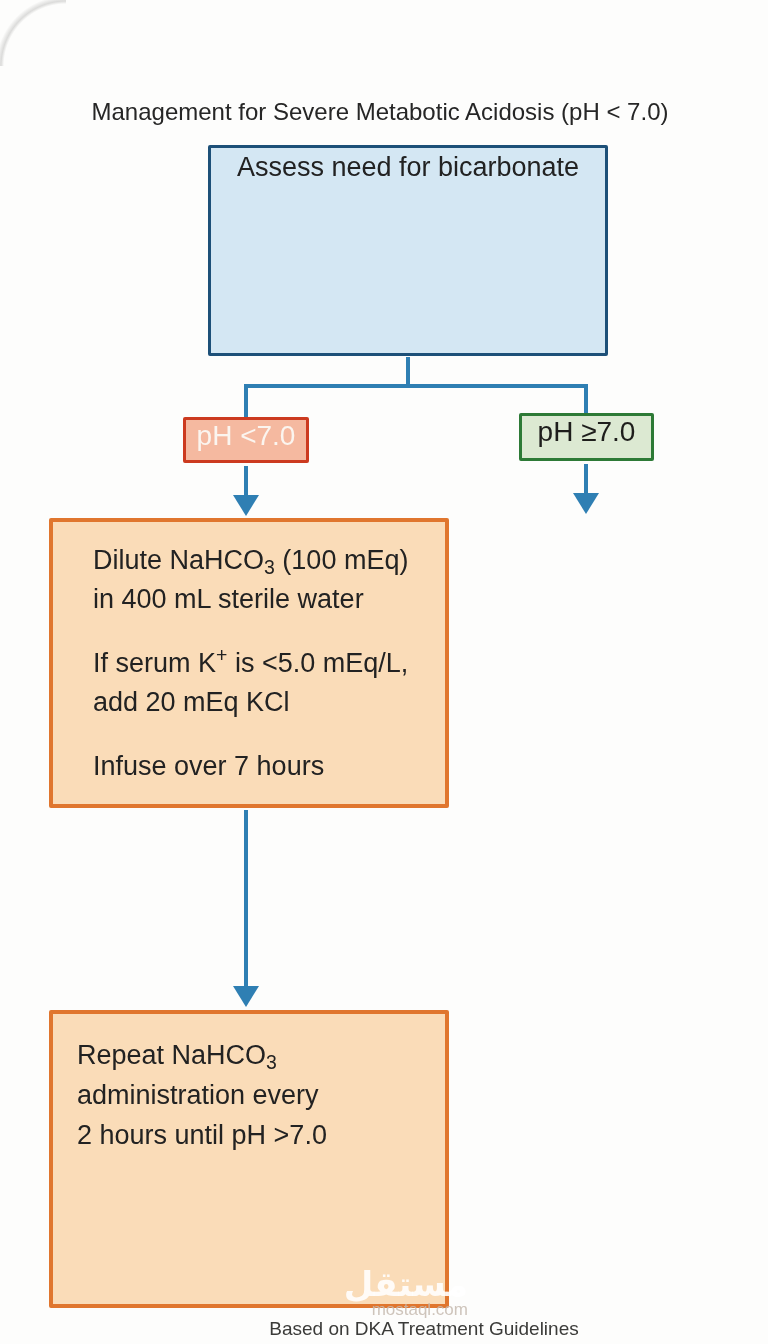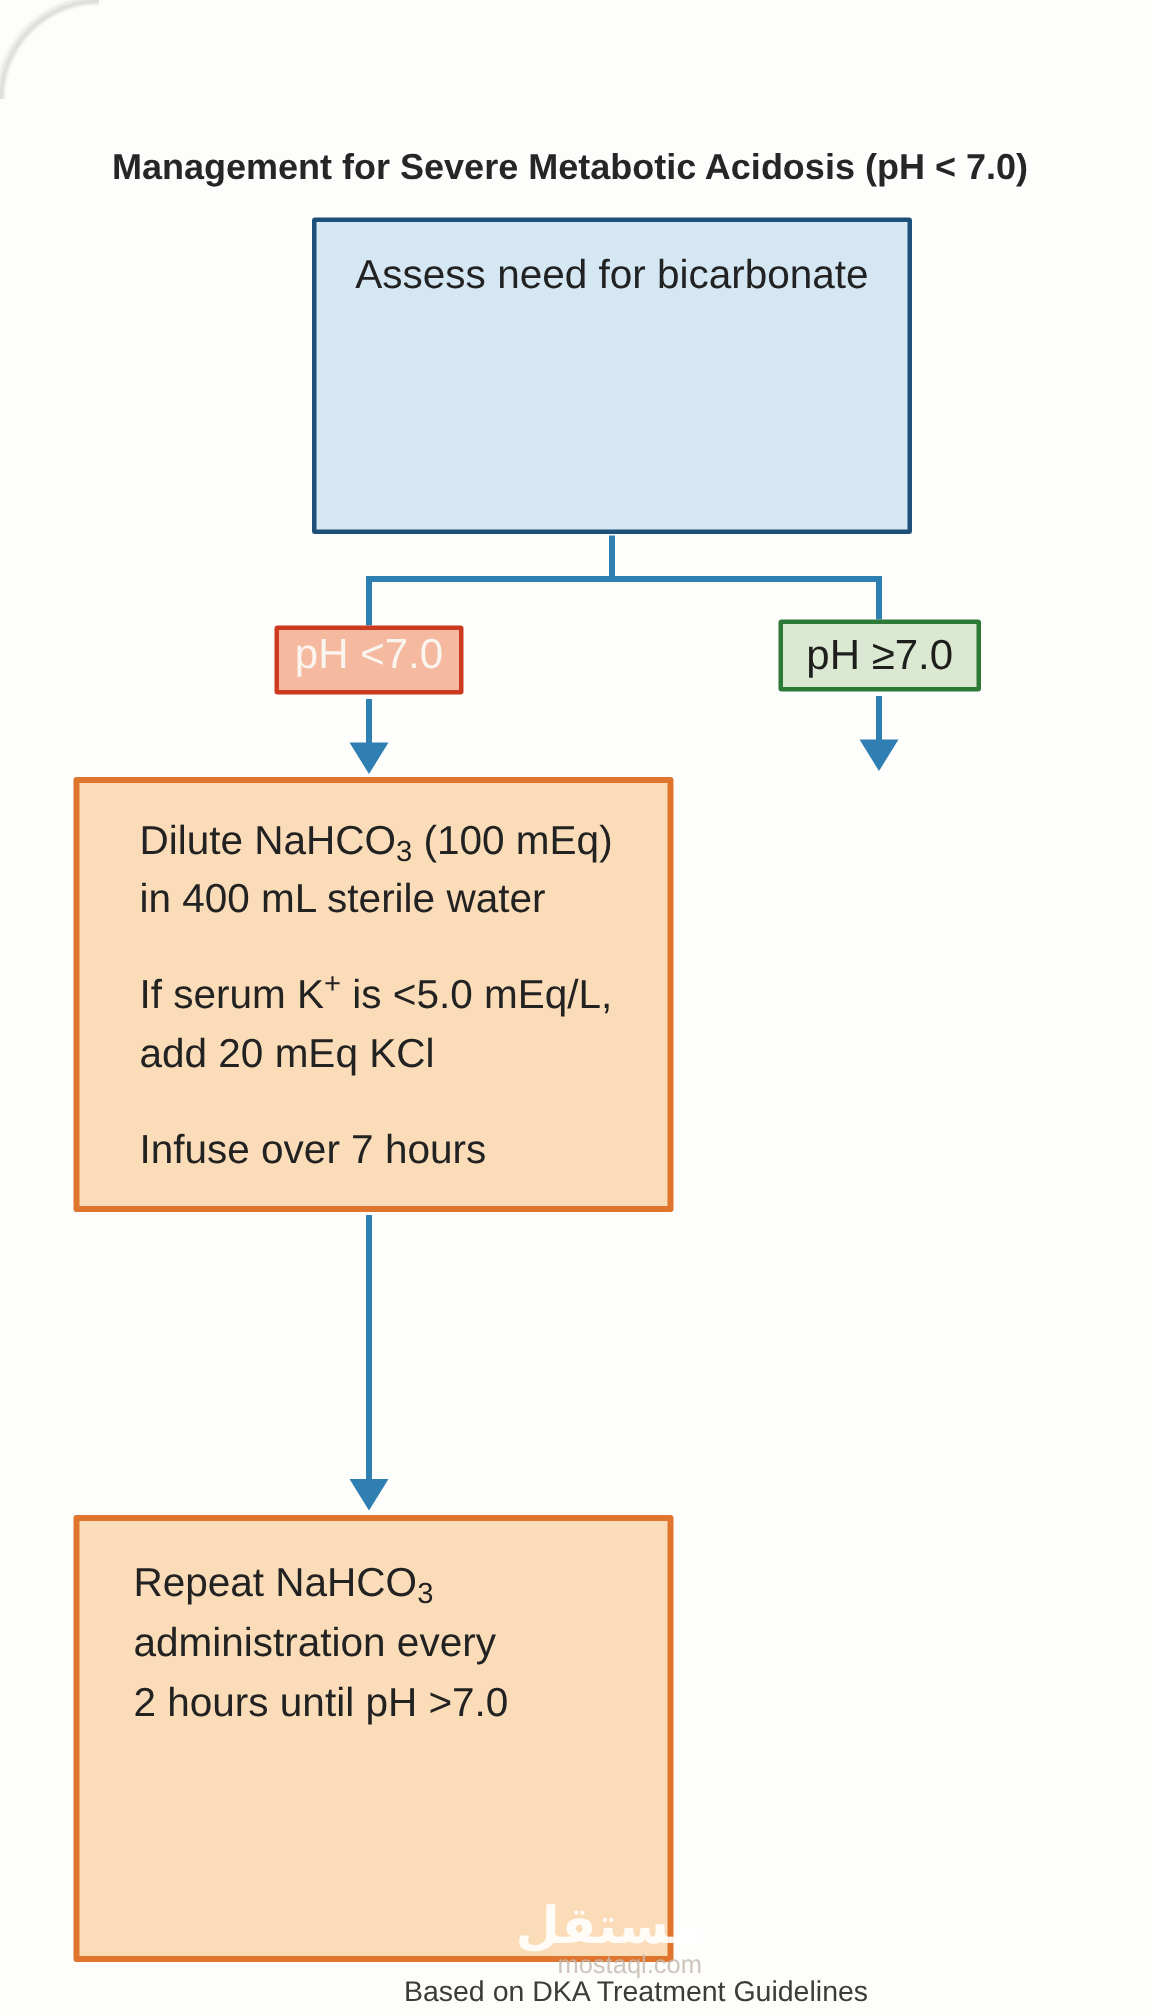--- a/index.html
+++ b/index.html
@@ -22,63 +22,63 @@
   }
   .title{
     position:absolute;left:0;top:46px;width:744px;
     text-align:center;
     font-size:36px;font-weight:700;letter-spacing:-0.5px;
     color:#18406e;
   }
   .subtitle{
     position:absolute;left:0;top:98px;width:760px;
     text-align:center;
-    font-size:24px;font-weight:700;
+    font-size:24px;font-weight:400;
     color:#262626;
   }
   .node{
     position:absolute;box-sizing:border-box;
     color:#222222;
     border-radius:2px;
   }
   .assess-box{
     left:208px;top:145px;width:400px;height:211px;
     background:#d4e7f3;border:3px solid #1d5078;
-    text-align:center;padding-top:20px;
+    text-align:center;padding-top:4px;
     font-size:27px;
   }
   .label-low{
     left:183px;top:417px;width:126px;height:46px;
     background:#f5b9a0;border:3px solid #cc3a1f;
     display:flex;align-items:flex-start;justify-content:center;
     font-size:28px;color:#fbf5ef;
   }
   .label-high{
     left:519px;top:413px;width:135px;height:48px;
     background:#dce9d2;border:3px solid #2d7a36;
-    display:flex;align-items:center;justify-content:center;
+    display:flex;align-items:flex-start;justify-content:center;
     font-size:28px;color:#1e1e1c;
   }
   .treat-box{
     left:49px;top:518px;width:400px;height:290px;
     background:#fadcb8;border:4px solid #e0762e;
     padding:19px 14px 0 24px;
     font-size:27px;line-height:39px;
   }
   .treat-box p{margin:0 0 25px 16px;}
   .nobicarb-box{
     left:483px;top:518px;width:208px;height:290px;
     background:#d8e5c9;border:4px solid #2d7a36;
     text-align:center;padding-top:19px;
     font-size:27px;
   }
   .repeat-box{
     left:49px;top:1010px;width:400px;height:298px;
     background:#fadcb8;border:4px solid #e0762e;
-    padding:21px 14px 0 36px;
+    padding:21px 14px 0 24px;
     font-size:27px;line-height:40px;
   }
   sub.chem{font-size:0.72em;vertical-align:-0.25em;line-height:0;}
   sup.chem{font-size:0.72em;vertical-align:0.5em;line-height:0;}
 
   .connector{position:absolute;background:#2f7fb3;}
   .arrowhead{
     position:absolute;width:0;height:0;
     border-left:13px solid transparent;
     border-right:13px solid transparent;

